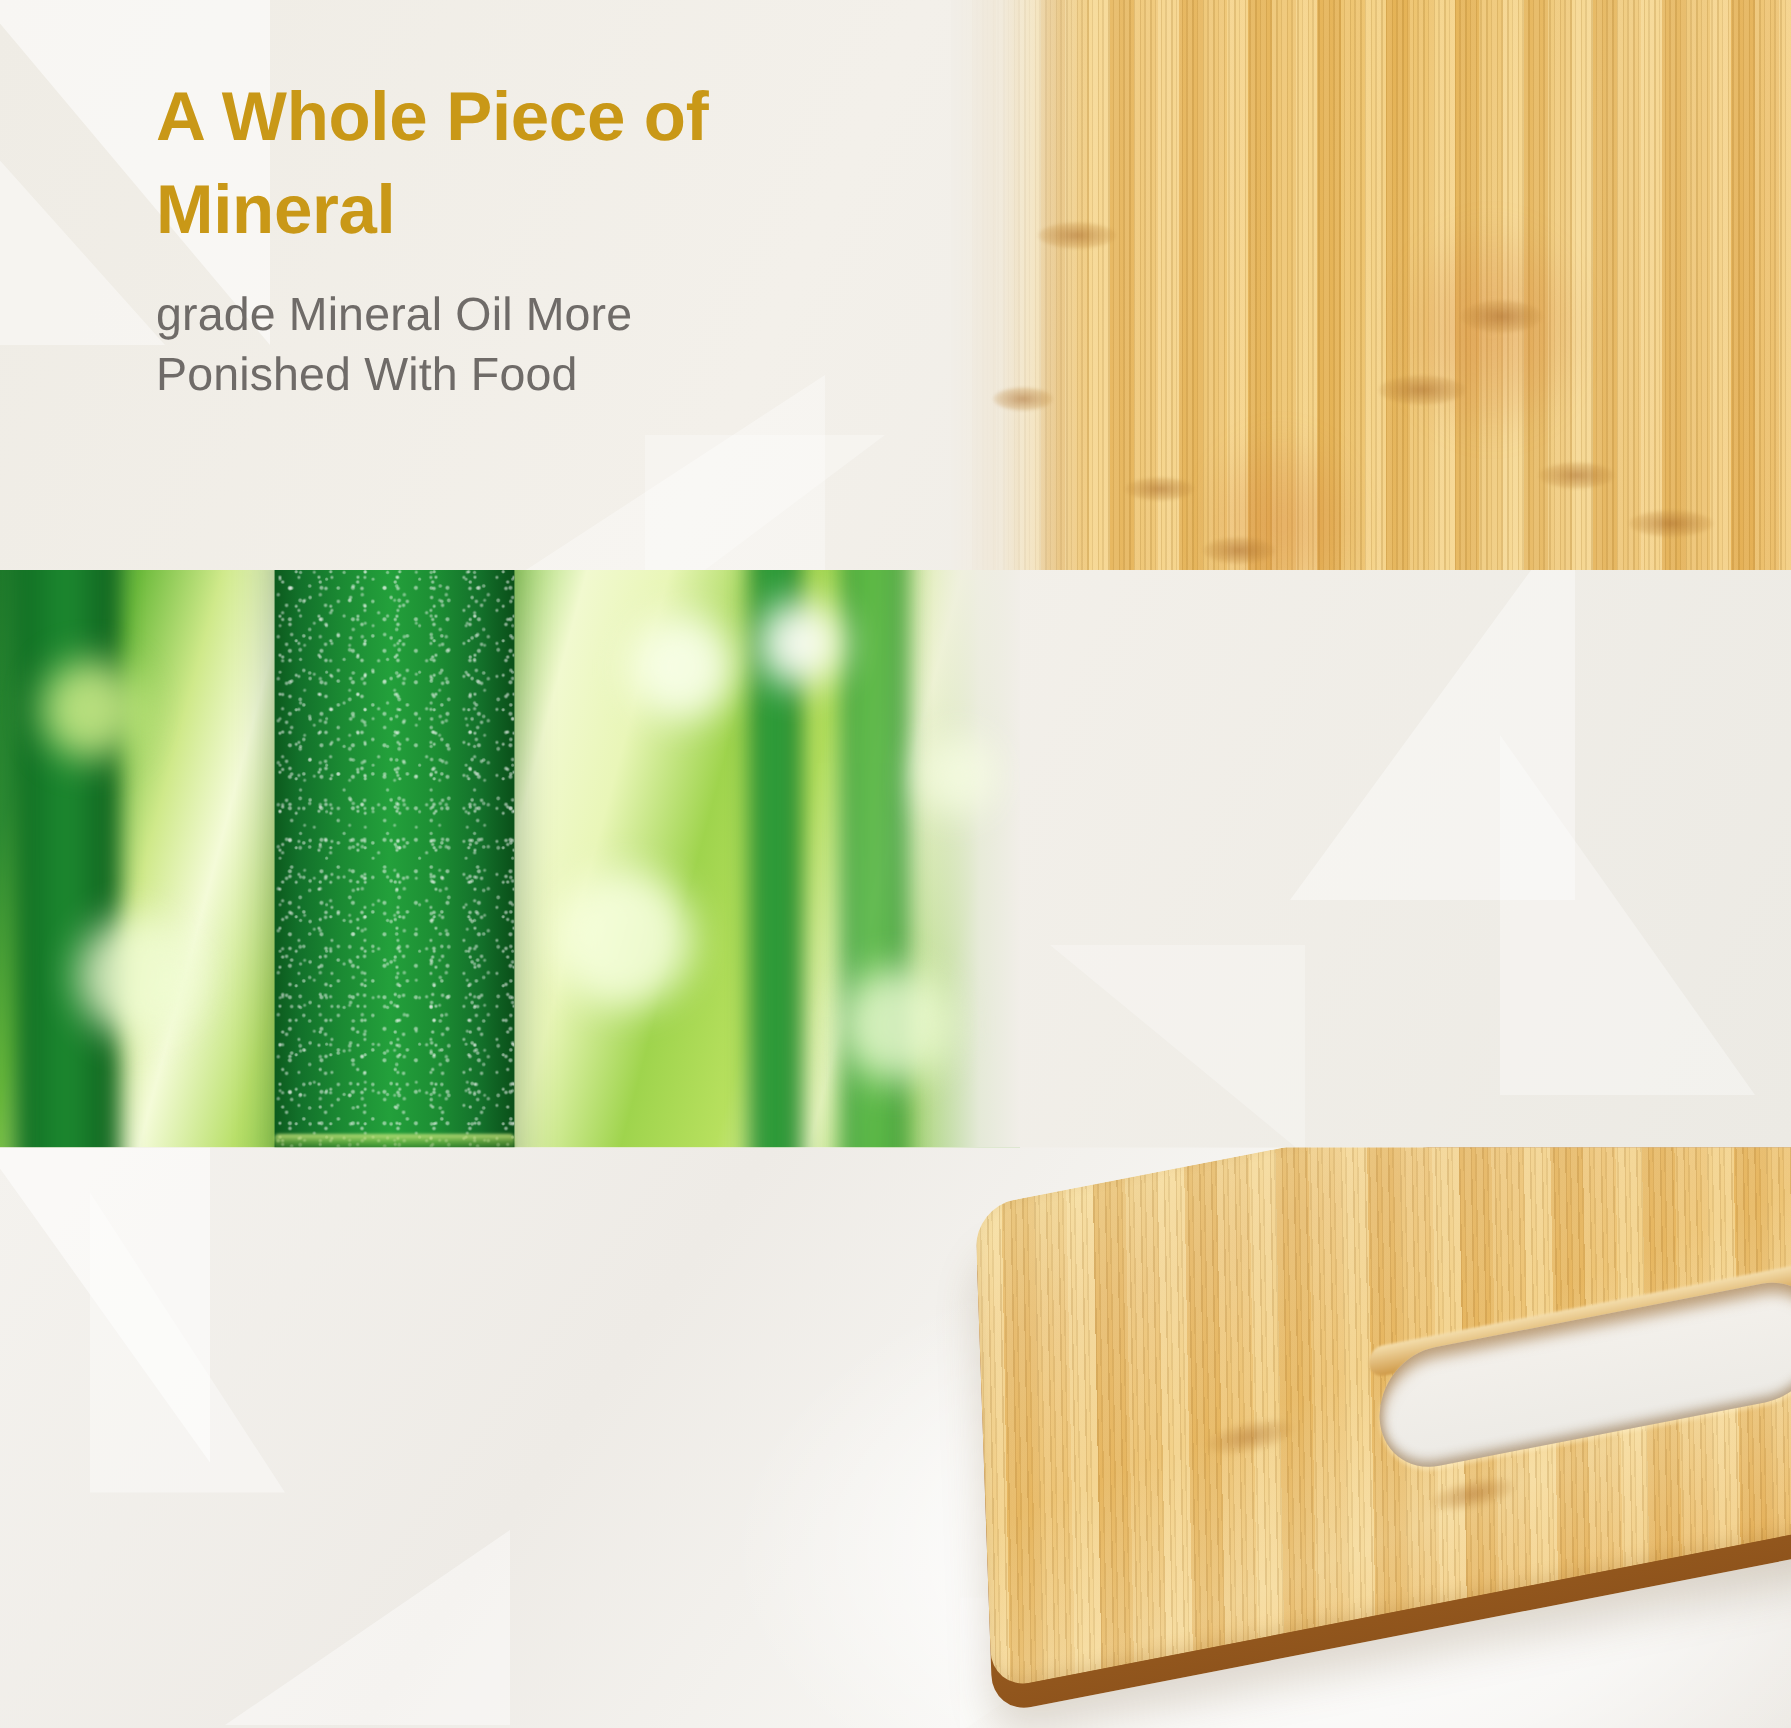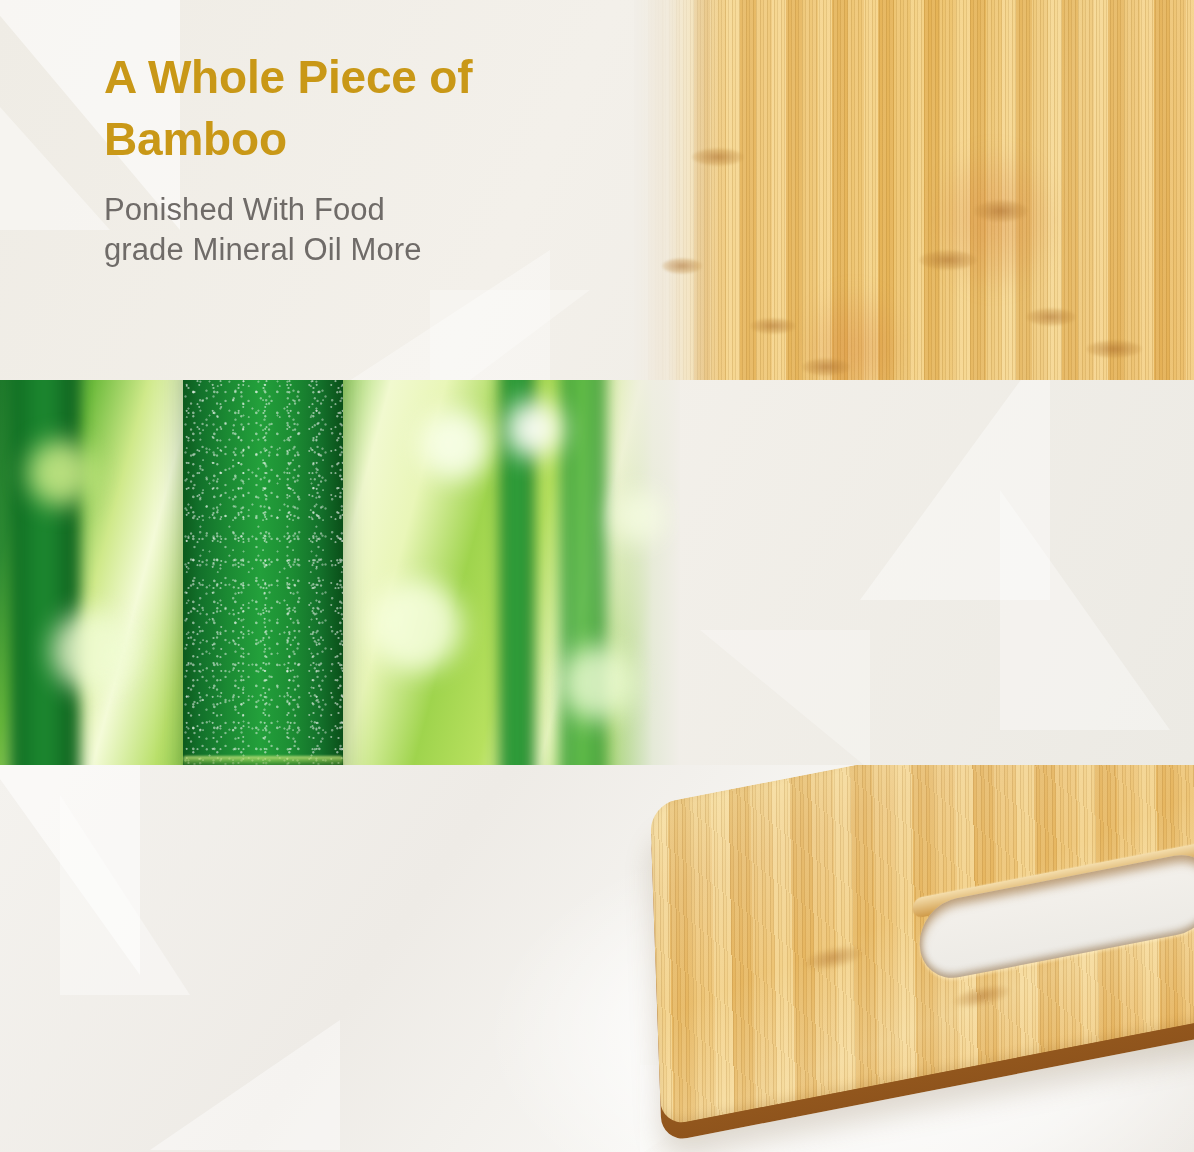--- a/index.html
+++ b/index.html
@@ -250,25 +250,25 @@
       <div class="wood-node" style="left:285px; top:250px; width:58px; height:20px;"></div>
       <div class="wood-node" style="left:340px; top:200px; width:54px; height:22px;"></div>
       <div class="wood-node" style="left:392px; top:308px; width:50px; height:18px;"></div>
       <div class="wood-node" style="left:452px; top:340px; width:56px; height:18px;"></div>
       <div class="wood-node" style="left:168px; top:358px; width:48px; height:18px;"></div>
     </div>
 
     <div class="textblock" id="text-1">
       <h2 class="heading">
         <span class="ln">A Whole Piece of</span>
-        <span class="ln">Bamboo</span>
+        <span class="ln">Mineral</span>
       </h2>
       <p class="subtext">
+        <span class="ln">grade Mineral Oil More</span>
         <span class="ln">Ponished With Food</span>
-        <span class="ln">grade Mineral Oil More</span>
       </p>
     </div>
   </section>
 
   <section class="panel" id="panel-2">
     <div class="paper-bg warm"></div>
 
     <div class="facet tri" style="left:860px; top:-40px; border-width:0 0 260px 190px; border-bottom-color:rgba(255,255,255,0.40);"></div>
     <div class="facet tri" style="left:1000px; top:110px; border-width:240px 0 0 170px; border-left-color:rgba(255,255,255,0.34);"></div>
     <div class="facet tri" style="left:700px; top:250px; border-width:0 170px 140px 0; border-right-color:rgba(255,255,255,0.28);"></div>

